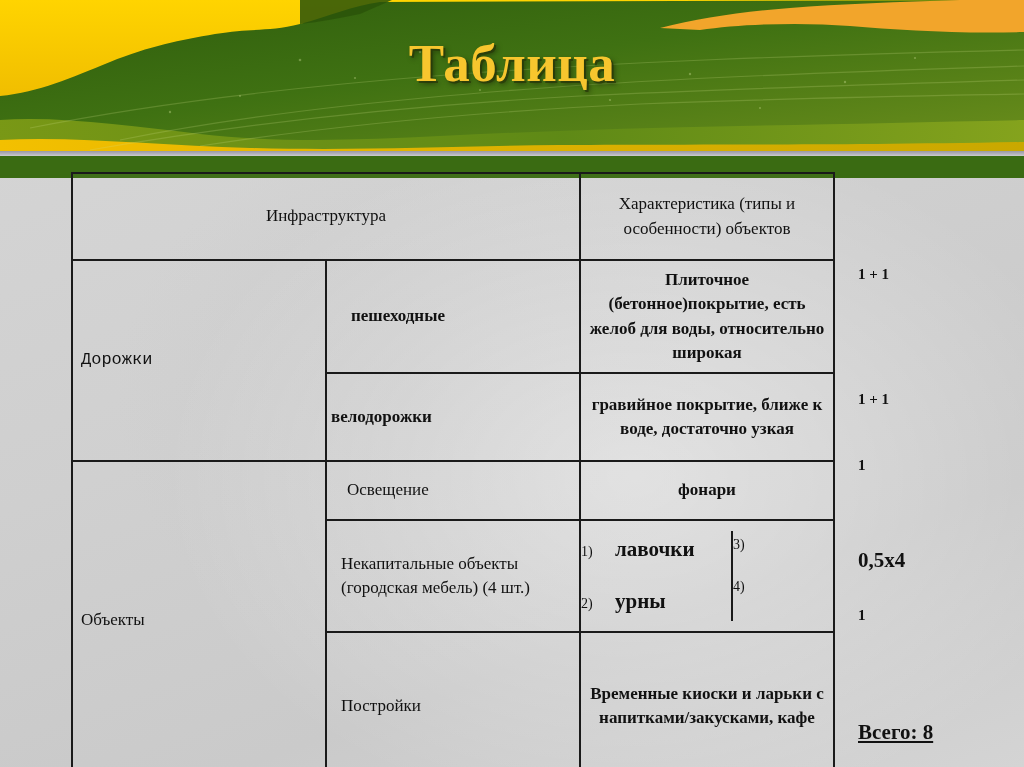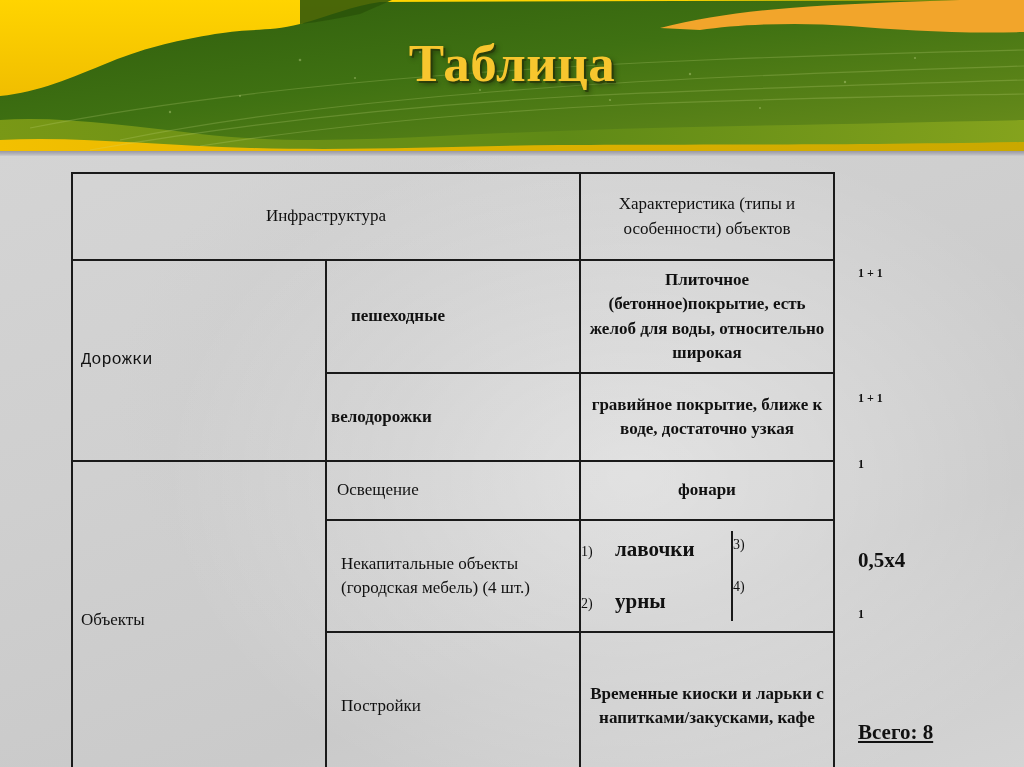--- a/index.html
+++ b/index.html
@@ -22,21 +22,21 @@
       radial-gradient(ellipse 760px 560px at 62% 62%, rgba(255,255,255,0.42) 0%, rgba(255,255,255,0.16) 38%, rgba(255,255,255,0.0) 62%),
       radial-gradient(ellipse 420px 380px at 40% 52%, rgba(190,190,190,0.30) 0%, rgba(190,190,190,0.0) 70%),
       linear-gradient(160deg, #d6d6d6 0%, #cfcfcf 45%, #c9c9c9 75%, #d4d4d4 100%);
   }
 
   
   .banner {
     position: absolute;
     left: 0; top: 0;
     width: 1024px;
-    height: 151px;
+    height: 178px;
     overflow: hidden;
     background: #3a6b12;
   }
   .banner .paint { position: absolute; left:0; top:0; width:1024px; height:151px; }
   .banner-underline {
     position: absolute;
     left: 0; top: 151px;
     width: 1024px; height: 5px;
     background: linear-gradient(to bottom, #9a9aa2 0%, #b4b4bc 60%, #cccccc 100%);
   }
@@ -103,21 +103,21 @@
   .num-item:last-child { margin-bottom: 4px; }
   .num-idx { font-size: 14px; font-weight: normal; width: 34px; flex: 0 0 34px; }
   .num-lbl { font-size: 21px; font-weight: bold; }
 
   
   .ann {
     position: absolute;
     left: 858px;
     font-weight: bold;
     color: #111;
-    font-size: 12px;
+    font-size: 15px;
     white-space: nowrap;
   }
   .ann.big { font-size: 21px; }
   .ann.total { font-size: 21px; text-decoration: underline; }
 </style>
 </head>
 <body>
 
 <div id="slide">
 
@@ -189,21 +189,21 @@
           <td class="c-center bold" style="width:299px;">Плиточное (бетонное)покрытие, есть желоб для воды, относительно широкая</td>
         </tr>
 
         <tr>
           <td class="c-left bold" style="height:78px; padding-left:4px;">велодорожки</td>
           <td class="c-center bold">гравийное покрытие, ближе к воде, достаточно узкая</td>
         </tr>
 
         <tr>
           <td class="cell-group" rowspan="3">Объекты</td>
-          <td class="c-left reg" style="height:49px; padding-left:10px;">Освещение</td>
+          <td class="c-left reg" style="height:49px; padding-left:20px;">Освещение</td>
           <td class="c-center bold">фонари</td>
         </tr>
 
         <tr>
           <td class="c-left reg" style="height:102px; padding-left:14px;">Некапитальные объекты (городская мебель) (4 шт.)</td>
           <td style="padding:0;">
             <table class="split">
               <tbody>
                 <tr>
                   <td class="split-left">

